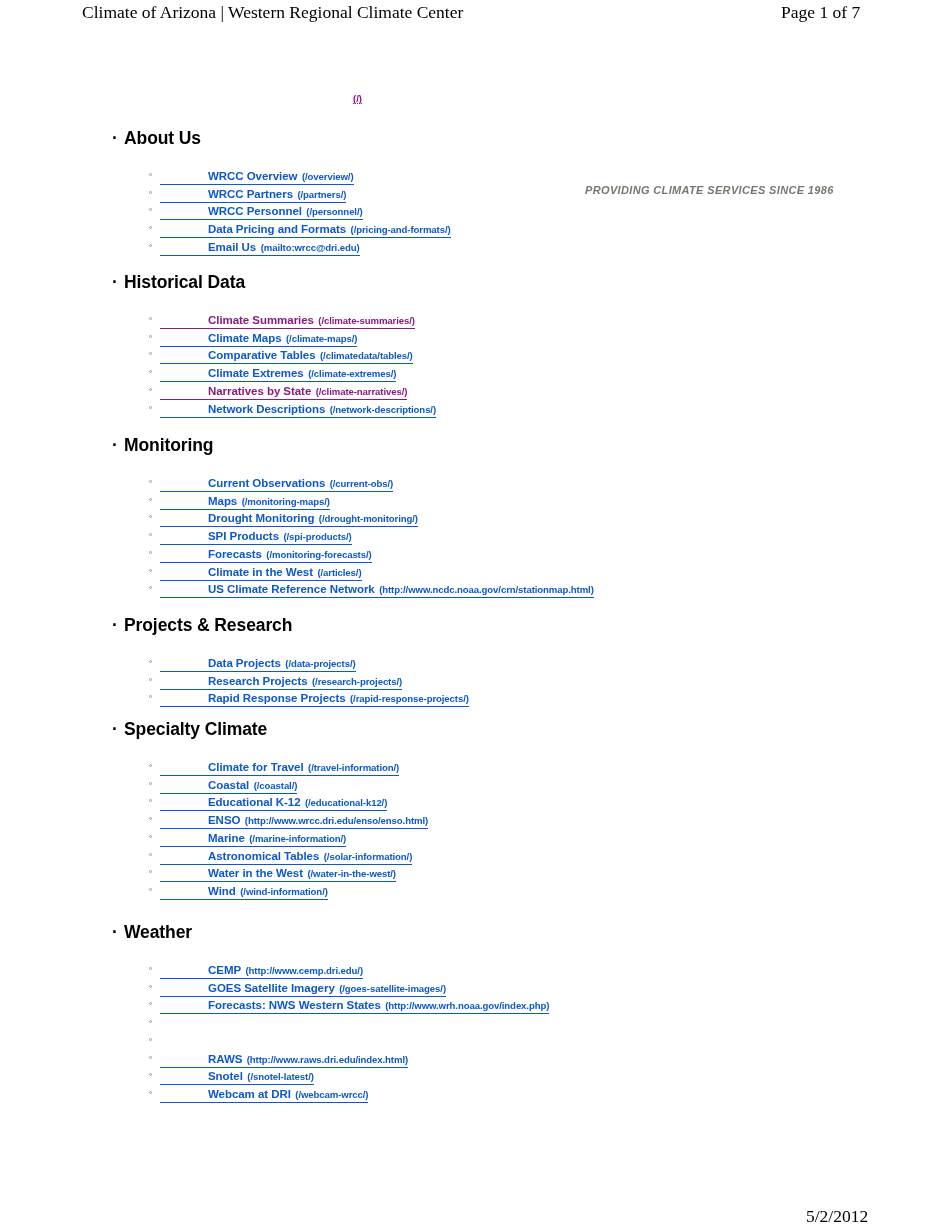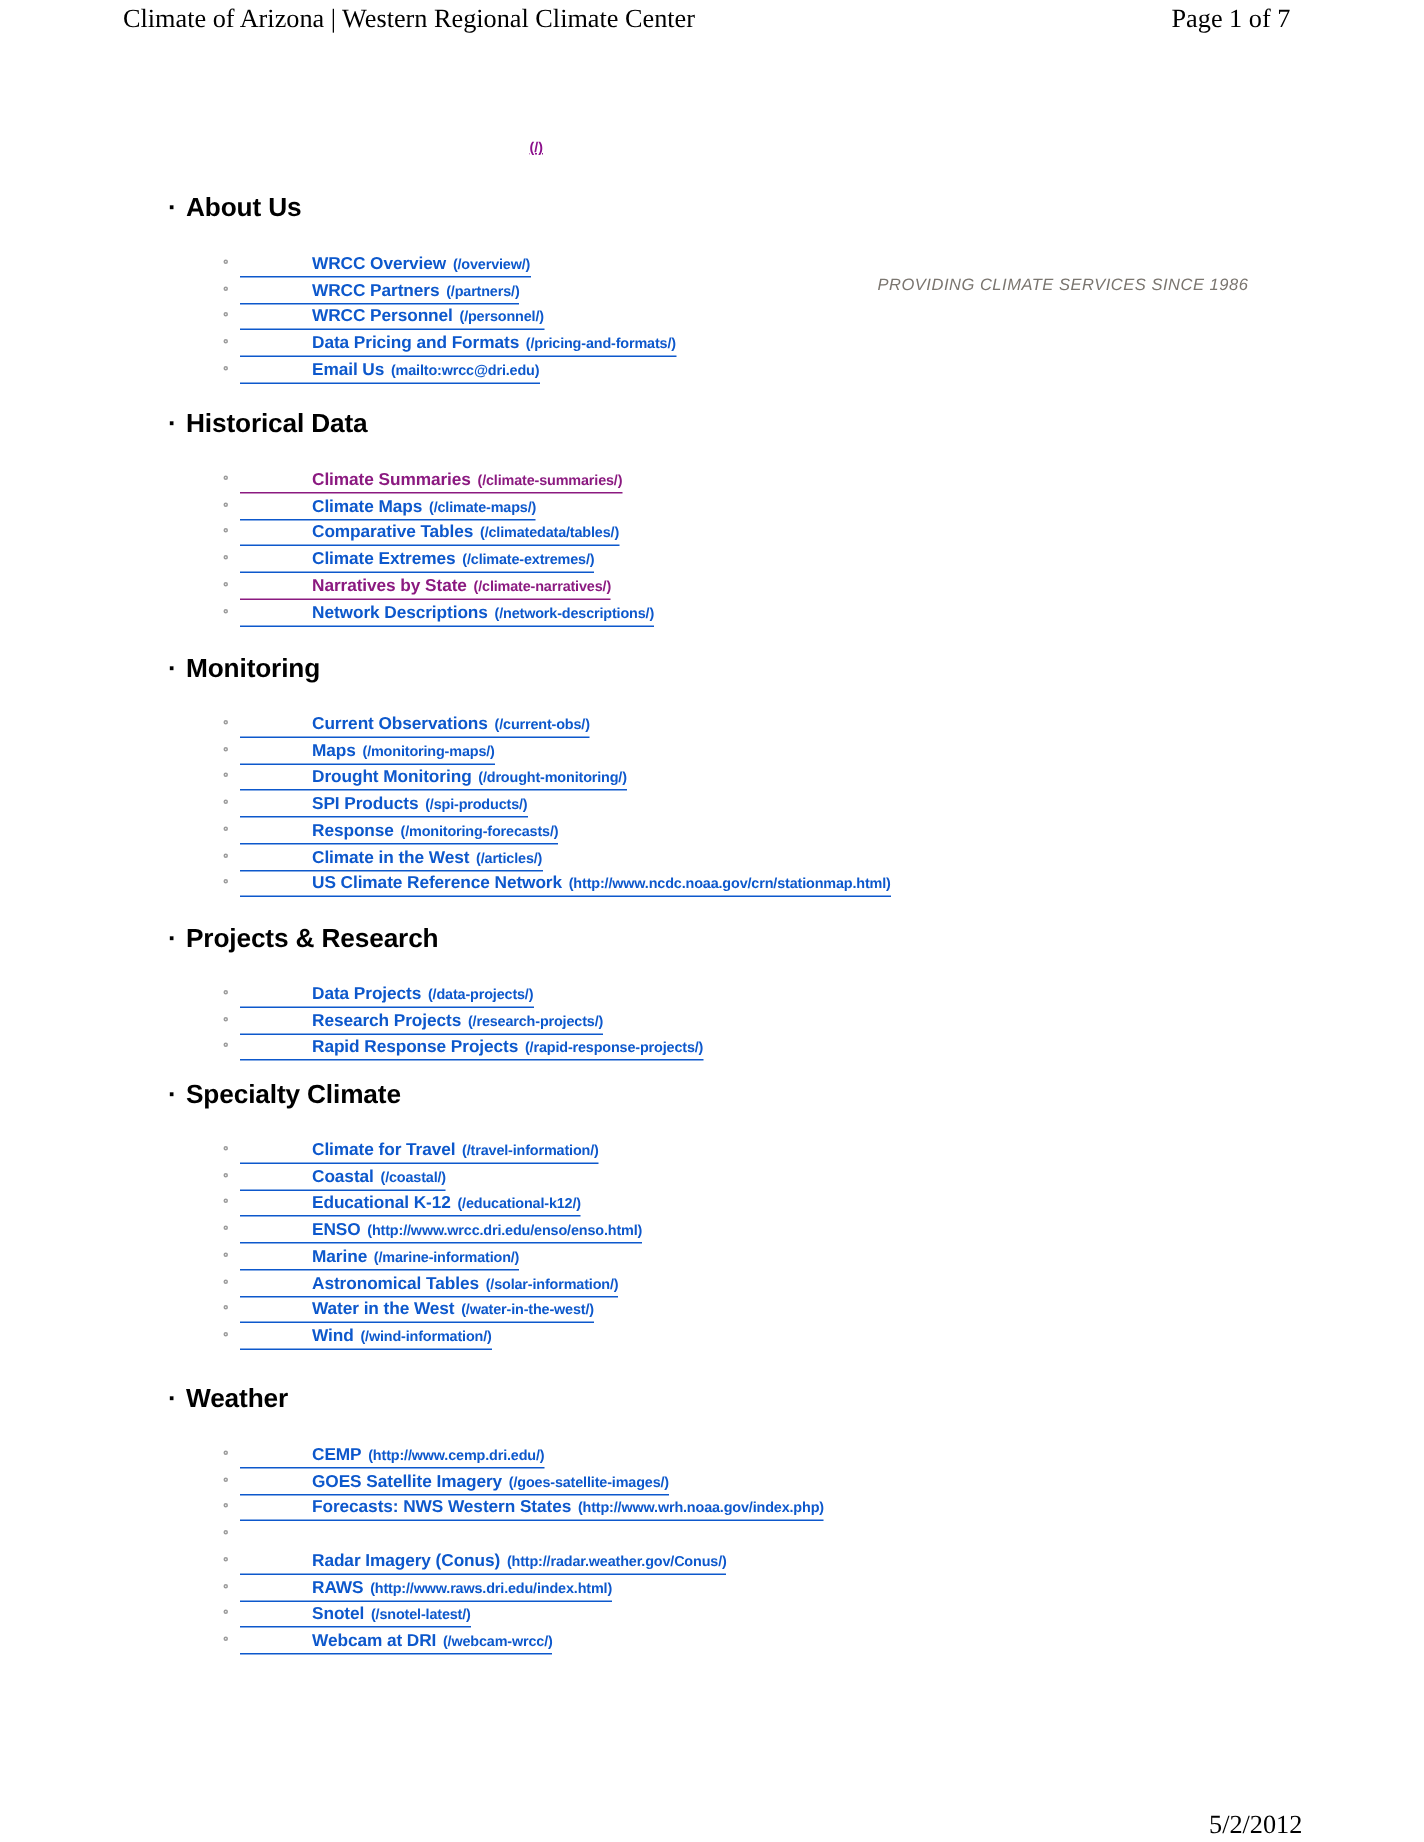--- a/index.html
+++ b/index.html
@@ -55,21 +55,21 @@
     color: #8b0f8b;
     letter-spacing: 0px;
   }
 
   
   .tagline {
     position: absolute;
     left: 585px;
     top: 184px;
     font-size: 11px;
-    font-weight: normal;
+    font-weight: bold;
     font-style: italic;
     color: #7a756f;
     letter-spacing: 0.35px;
     white-space: nowrap;
   }
 
   
   .nav {
     position: absolute;
     left: 0;
@@ -202,21 +202,21 @@
           <li class="item" style="position: absolute; left: 0px; top: 88.5px; width: 860px;"><span class="i-bullet"></span><a href="#" class="navlink"><span class="lbl">Network Descriptions</span> <span class="url">(/network-descriptions/)</span></a></li>
         </ul>
       </div>
       <div class="section" style="top: 435px;">
         <div class="section-head"><span class="h-bullet">·</span><span class="h-text">Monitoring</span></div>
         <ul class="items" style="position: absolute; left: 0px; top: 38px;">
           <li class="item" style="position: absolute; left: 0px; top: 0px; width: 860px;"><span class="i-bullet"></span><a href="#" class="navlink"><span class="lbl">Current Observations</span> <span class="url">(/current-obs/)</span></a></li>
           <li class="item" style="position: absolute; left: 0px; top: 17.7px; width: 860px;"><span class="i-bullet"></span><a href="#" class="navlink"><span class="lbl">Maps</span> <span class="url">(/monitoring-maps/)</span></a></li>
           <li class="item" style="position: absolute; left: 0px; top: 35.4px; width: 860px;"><span class="i-bullet"></span><a href="#" class="navlink"><span class="lbl">Drought Monitoring</span> <span class="url">(/drought-monitoring/)</span></a></li>
           <li class="item" style="position: absolute; left: 0px; top: 53.1px; width: 860px;"><span class="i-bullet"></span><a href="#" class="navlink"><span class="lbl">SPI Products</span> <span class="url">(/spi-products/)</span></a></li>
-          <li class="item" style="position: absolute; left: 0px; top: 70.8px; width: 860px;"><span class="i-bullet"></span><a href="#" class="navlink"><span class="lbl">Response</span> <span class="url">(/monitoring-forecasts/)</span></a></li>
+          <li class="item" style="position: absolute; left: 0px; top: 70.8px; width: 860px;"><span class="i-bullet"></span><a href="#" class="navlink"><span class="lbl">Forecasts</span> <span class="url">(/monitoring-forecasts/)</span></a></li>
           <li class="item" style="position: absolute; left: 0px; top: 88.5px; width: 860px;"><span class="i-bullet"></span><a href="#" class="navlink"><span class="lbl">Climate in the West</span> <span class="url">(/articles/)</span></a></li>
           <li class="item" style="position: absolute; left: 0px; top: 106.2px; width: 860px;"><span class="i-bullet"></span><a href="#" class="navlink"><span class="lbl">US Climate Reference Network</span> <span class="url">(http://www.ncdc.noaa.gov/crn/stationmap.html)</span></a></li>
         </ul>
       </div>
       <div class="section" style="top: 615px;">
         <div class="section-head"><span class="h-bullet">·</span><span class="h-text">Projects &amp; Research</span></div>
         <ul class="items" style="position: absolute; left: 0px; top: 38px;">
           <li class="item" style="position: absolute; left: 0px; top: 0px; width: 860px;"><span class="i-bullet"></span><a href="#" class="navlink"><span class="lbl">Data Projects</span> <span class="url">(/data-projects/)</span></a></li>
           <li class="item" style="position: absolute; left: 0px; top: 17.7px; width: 860px;"><span class="i-bullet"></span><a href="#" class="navlink"><span class="lbl">Research Projects</span> <span class="url">(/research-projects/)</span></a></li>
           <li class="item" style="position: absolute; left: 0px; top: 35.4px; width: 860px;"><span class="i-bullet"></span><a href="#" class="navlink"><span class="lbl">Rapid Response Projects</span> <span class="url">(/rapid-response-projects/)</span></a></li>
@@ -235,21 +235,21 @@
           <li class="item" style="position: absolute; left: 0px; top: 123.9px; width: 860px;"><span class="i-bullet"></span><a href="#" class="navlink"><span class="lbl">Wind</span> <span class="url">(/wind-information/)</span></a></li>
         </ul>
       </div>
       <div class="section" style="top: 922px;">
         <div class="section-head"><span class="h-bullet">·</span><span class="h-text">Weather</span></div>
         <ul class="items" style="position: absolute; left: 0px; top: 38px;">
           <li class="item" style="position: absolute; left: 0px; top: 0px; width: 860px;"><span class="i-bullet"></span><a href="#" class="navlink"><span class="lbl">CEMP</span> <span class="url">(http://www.cemp.dri.edu/)</span></a></li>
           <li class="item" style="position: absolute; left: 0px; top: 17.7px; width: 860px;"><span class="i-bullet"></span><a href="#" class="navlink"><span class="lbl">GOES Satellite Imagery</span> <span class="url">(/goes-satellite-images/)</span></a></li>
           <li class="item" style="position: absolute; left: 0px; top: 35.4px; width: 860px;"><span class="i-bullet"></span><a href="#" class="navlink"><span class="lbl">Forecasts: NWS Western States</span> <span class="url">(http://www.wrh.noaa.gov/index.php)</span></a></li>
           <li class="item" style="position: absolute; left: 0px; top: 53.1px; width: 860px;"><span class="i-bullet"></span></li>
-          <li class="item" style="position: absolute; left: 0px; top: 70.8px; width: 860px;"><span class="i-bullet"></span><a href="#" class="navlink"><span class="lbl">Radar Imagery (Conus)</span> <span class="url">(http://radar.weather.gov/Conus/)</span></a></li>
+          <li class="item" style="position: absolute; left: 0px; top: 70.8px; width: 860px;"><span class="i-bullet"></span></li>
           <li class="item" style="position: absolute; left: 0px; top: 88.5px; width: 860px;"><span class="i-bullet"></span><a href="#" class="navlink"><span class="lbl">RAWS</span> <span class="url">(http://www.raws.dri.edu/index.html)</span></a></li>
           <li class="item" style="position: absolute; left: 0px; top: 106.2px; width: 860px;"><span class="i-bullet"></span><a href="#" class="navlink"><span class="lbl">Snotel</span> <span class="url">(/snotel-latest/)</span></a></li>
           <li class="item" style="position: absolute; left: 0px; top: 123.9px; width: 860px;"><span class="i-bullet"></span><a href="#" class="navlink"><span class="lbl">Webcam at DRI</span> <span class="url">(/webcam-wrcc/)</span></a></li>
         </ul>
       </div>
     </div>
 </div>
 
 <div class="print-footer">
   <span class="pf-left">http://www.wrcc.dri.edu/narratives/arizona/</span>

